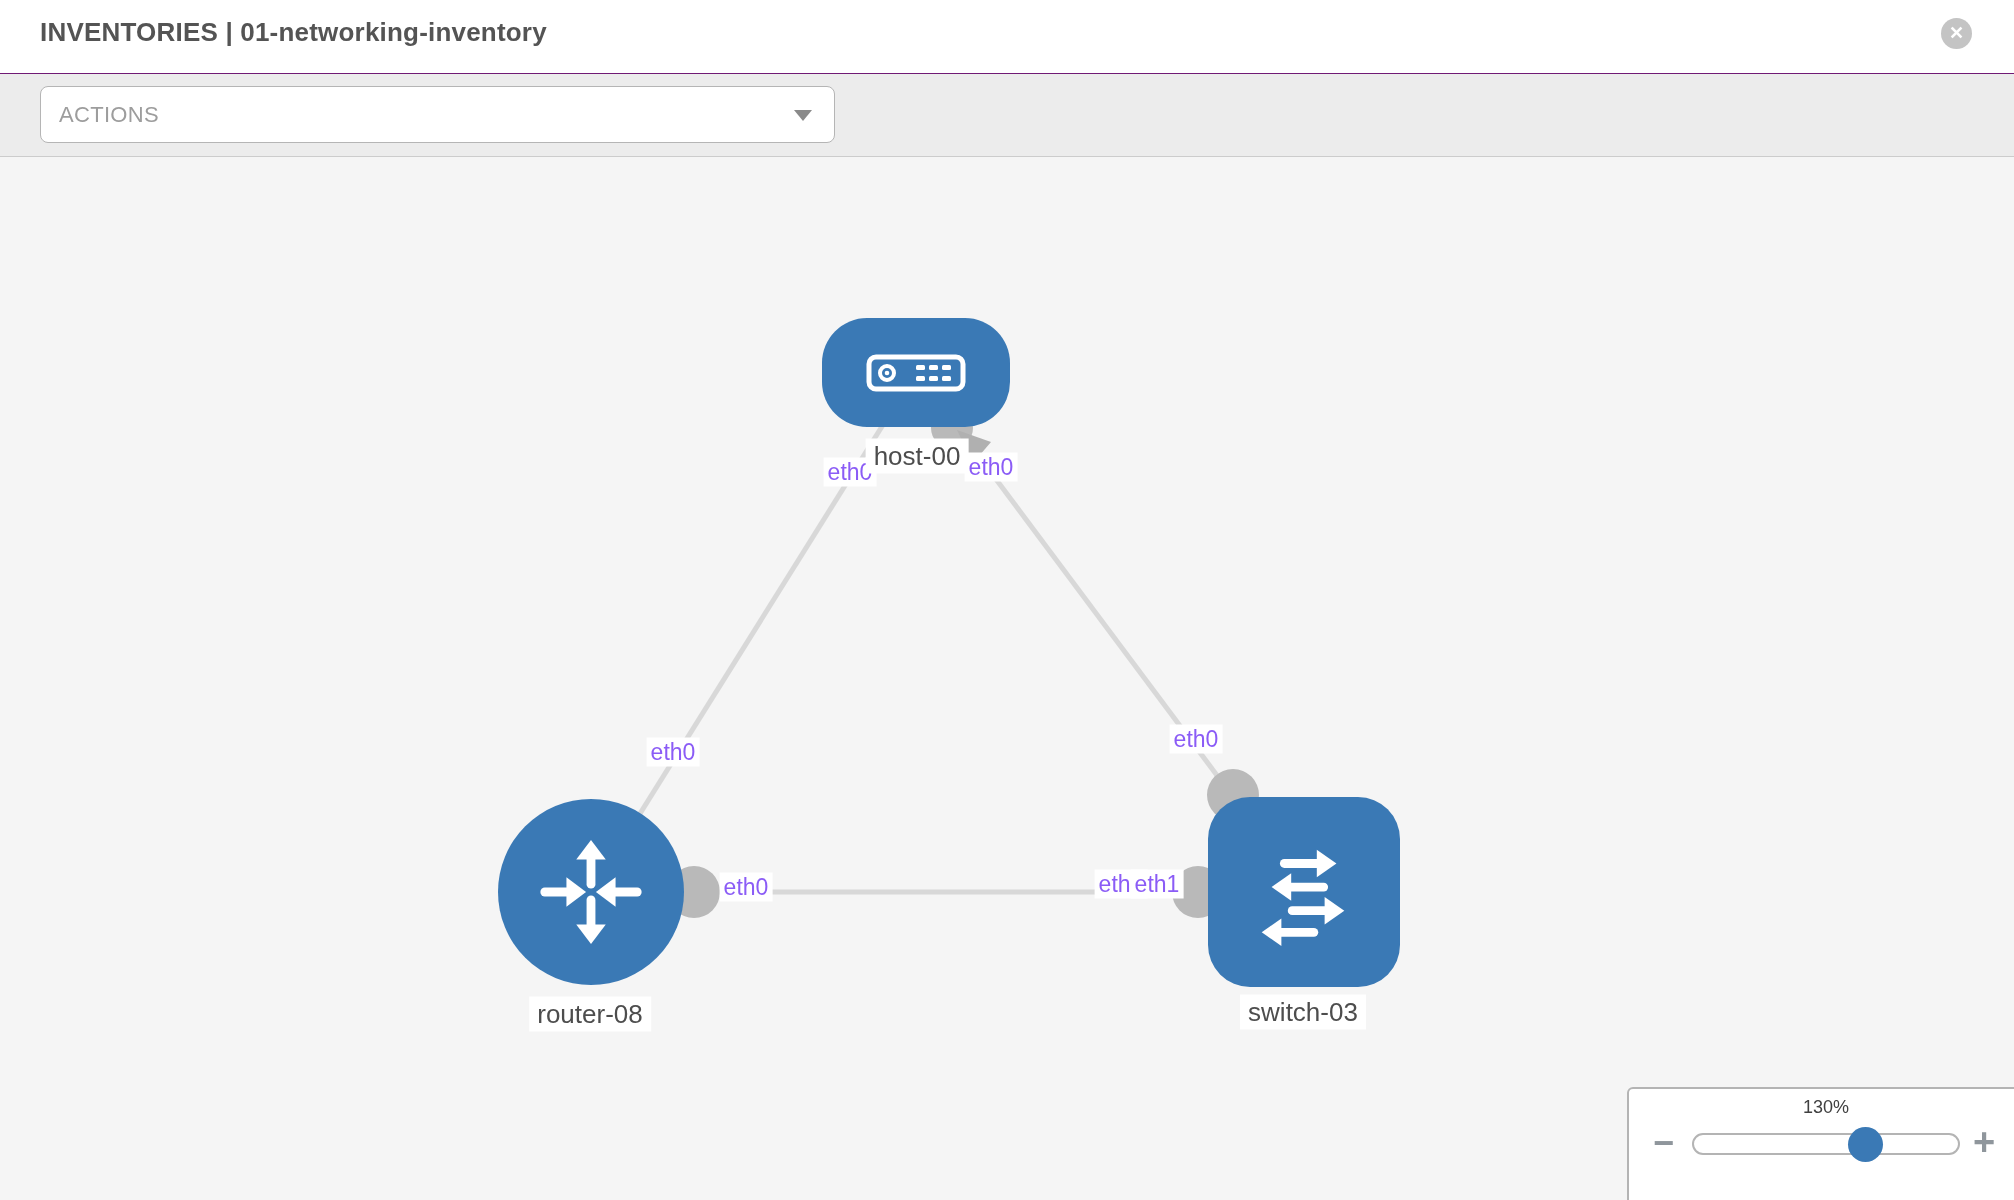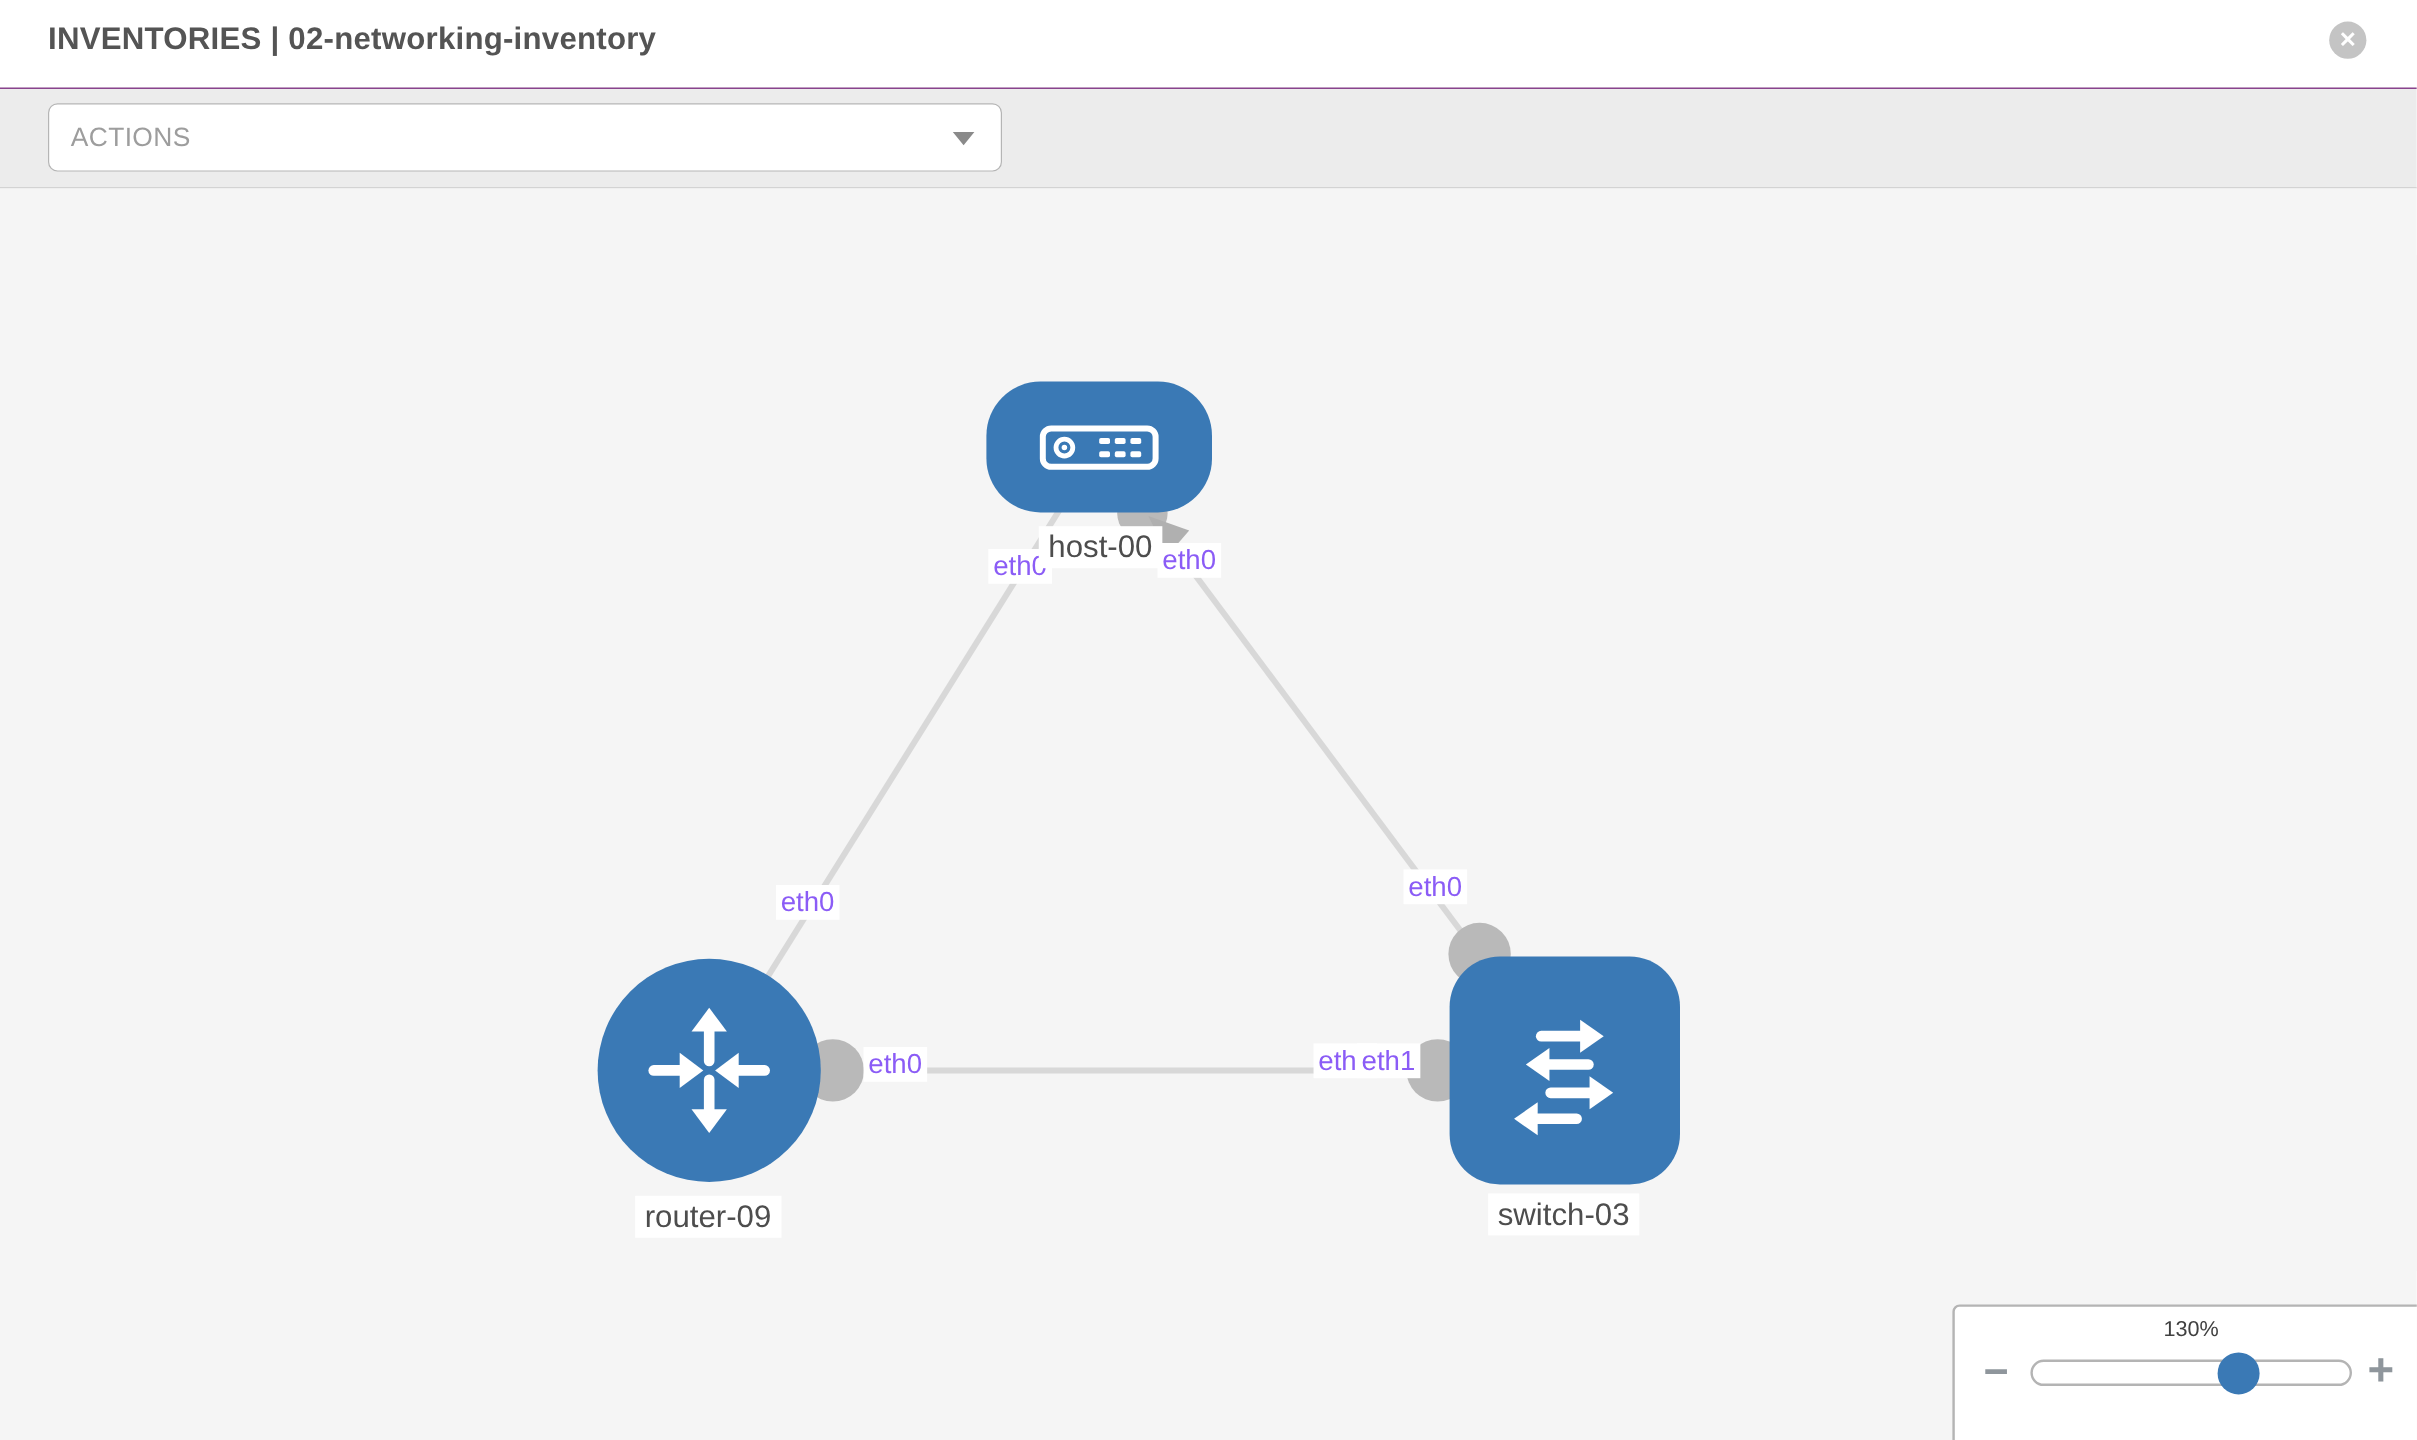--- a/index.html
+++ b/index.html
@@ -55,21 +55,21 @@
   .zoom-plus  { position:absolute; left:344px; top:34px; font-size:38px; font-weight:bold; color:#8f969c; line-height:1; cursor:pointer; }
   .zoom-track { position:absolute; left:63px; top:44px; width:268px; height:22px; background:#ffffff; border:2px solid #b4b4b4; border-radius:12px; cursor:pointer; }
   .zoom-thumb { position:absolute; left:219px; top:38px; width:35px; height:35px; border-radius:50%; background:#3a79b5; cursor:pointer; z-index:2; }
 </style>
 </head>
 <body>
 
 <div id="page">
 
   <div class="header">
-    <div class="header-title">INVENTORIES | 02-networking-inventory</div>
+    <div class="header-title">INVENTORIES | 01-networking-inventory</div>
     <div class="close-btn">
       <span class="close-x">✕</span>
     </div>
   </div>
 
   <div class="toolbar">
     <div class="select-box actions">
       <span class="select-label">ACTIONS</span>
       <span class="caret"></span>
     </div>
@@ -137,21 +137,21 @@
           <polygon points="27,55 47,41 47,69" stroke="none"></polygon>
         <line x1="48" y1="79" x2="84" y2="79"></line>
           <polygon points="101,79 81,65 81,93" stroke="none"></polygon>
         <line x1="70" y1="101" x2="34" y2="101"></line>
           <polygon points="17,101 37,87 37,115" stroke="none"></polygon>
       </g>
     </svg>
   </div>
 
   <div class="node-label label-host">host-00</div>
-  <div class="node-label label-router">router-09</div>
+  <div class="node-label label-router">router-08</div>
   <div class="node-label label-switch">switch-03</div>
 
   <div class="port-chip chip-host-left">eth0</div>
   <div class="port-chip chip-host-right">eth0</div>
   <div class="port-chip chip-router-up">eth0</div>
   <div class="port-chip chip-switch-up">eth0</div>
   <div class="port-chip chip-router-lan">eth0</div>
   <div class="port-chip chip-switch-lan-a">eth0</div>
   <div class="port-chip chip-switch-lan-b over">eth1</div>
 

